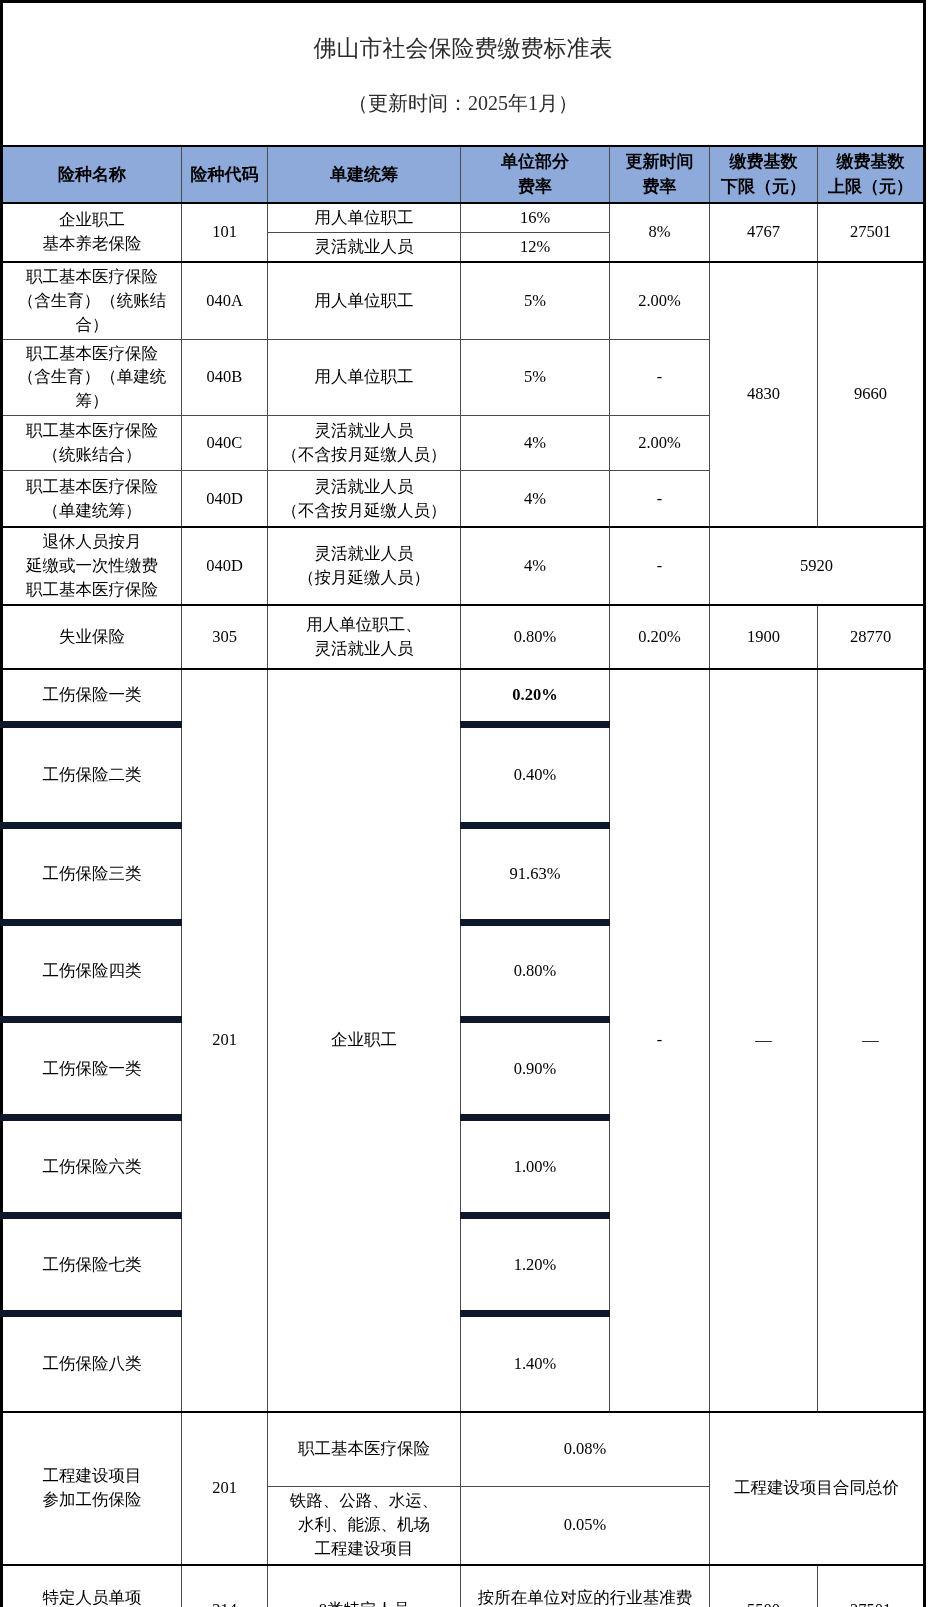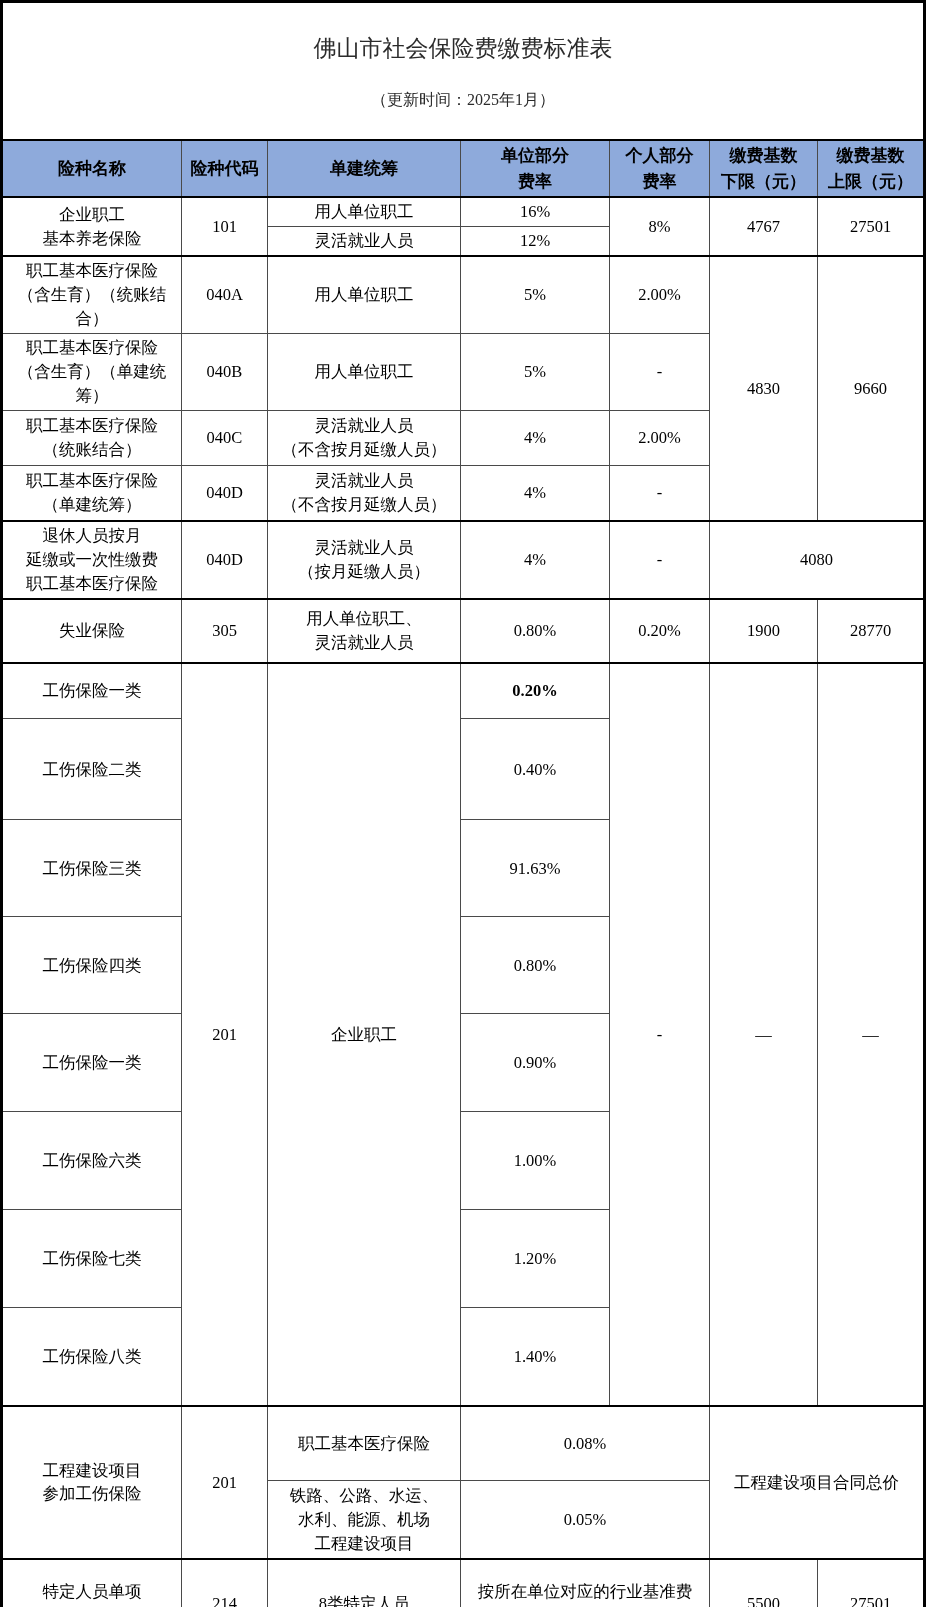--- a/index.html
+++ b/index.html
@@ -37,35 +37,35 @@
     background: #ffffff;
     border-bottom: 2px solid #000000;
     padding: 6px 0 4px 0;
   }
   .doc-title {
     font-size: 23px;
     color: #2b2b2b;
     line-height: 1.4;
   }
   .doc-subtitle {
-    font-size: 16px;
+    font-size: 20px;
     color: #2b2b2b;
     line-height: 1.4;
   }
   tr.header-row th {
     background: #8EAADB;
     font-weight: bold;
     font-size: 17px;
     line-height: 1.5;
   }
   tr.sec td, tr.sec th {
     border-top: 2px solid #000000;
   }
   tr.inj-mid td {
-    border-top: 1px solid #0f172a;
+    border-top: 7px solid #0f172a;
   }
   td.bold {
     font-weight: bold;
   }
 </style>
 </head>
 <body>
 
 <div class="page">
   <table class="rate-table">
@@ -86,21 +86,21 @@
         <div class="doc-subtitle">（更新时间：2025年1月）</div>
       </td>
     </tr>
 
     <tr class="header-row" style="height:56px">
       <th>险种名称</th>
       <th>险种代码</th>
       <th>单建统筹</th>
       <th>单位部分
 费率</th>
-      <th>个人部分
+      <th>更新时间
 费率</th>
       <th>缴费基数
 下限（元）</th>
       <th>缴费基数
 上限（元）</th>
     </tr>
 
     <tr class="sec" style="height:28px">
       <td rowspan="2">企业职工
 基本养老保险</td>
@@ -158,21 +158,21 @@
 
     <tr class="sec" style="height:76px">
       <td>退休人员按月
 延缴或一次性缴费
 职工基本医疗保险</td>
       <td>040D</td>
       <td>灵活就业人员
 （按月延缴人员）</td>
       <td>4%</td>
       <td>-</td>
-      <td colspan="2">4080</td>
+      <td colspan="2">5920</td>
     </tr>
 
     <tr class="sec" style="height:64px">
       <td>失业保险</td>
       <td>305</td>
       <td>用人单位职工、
 灵活就业人员</td>
       <td>0.80%</td>
       <td>0.20%</td>
       <td>1900</td>

